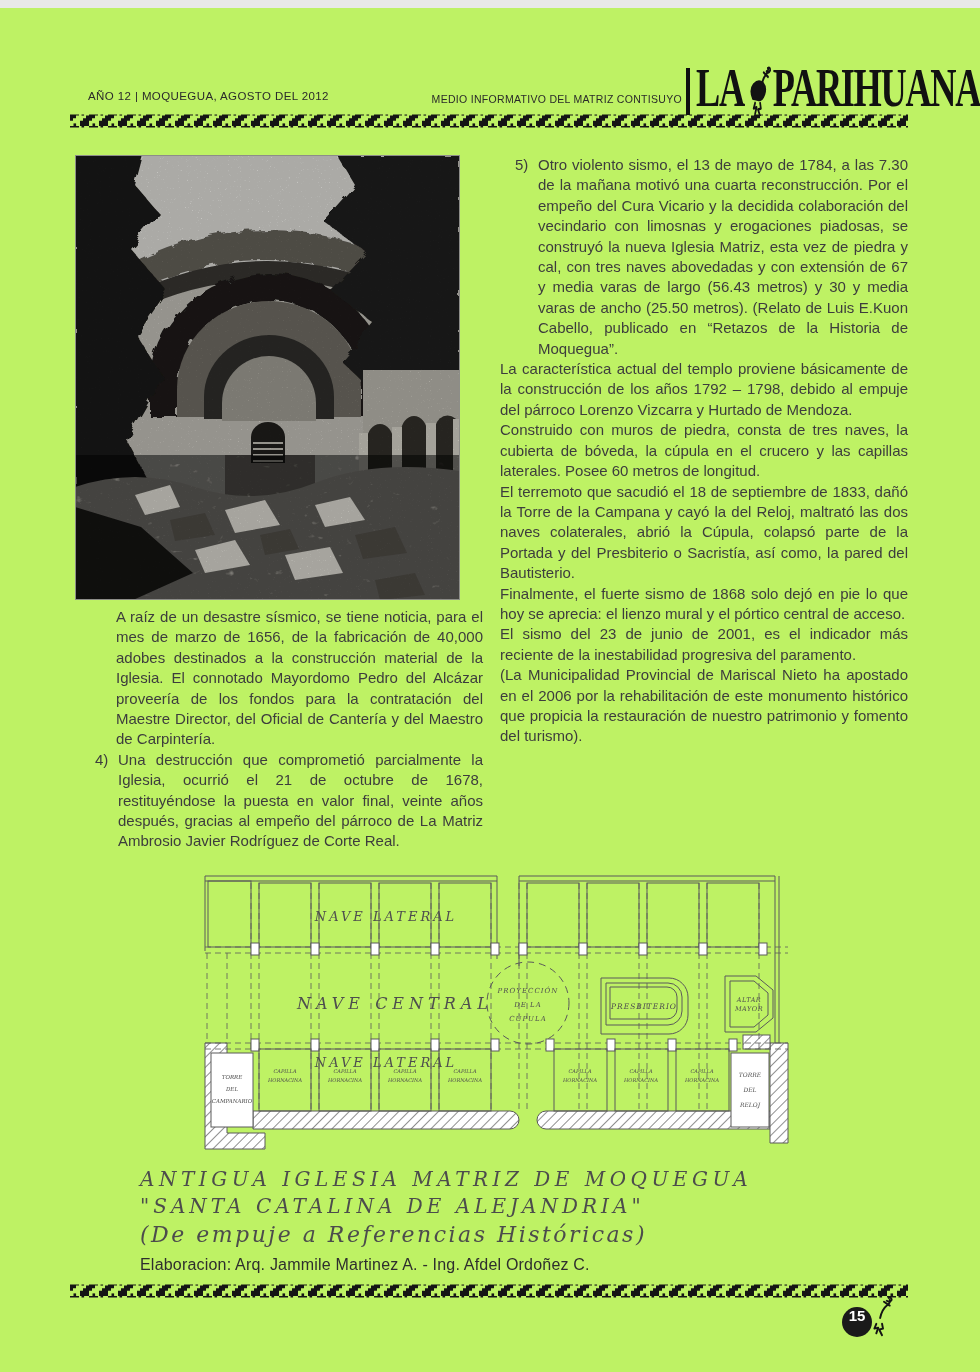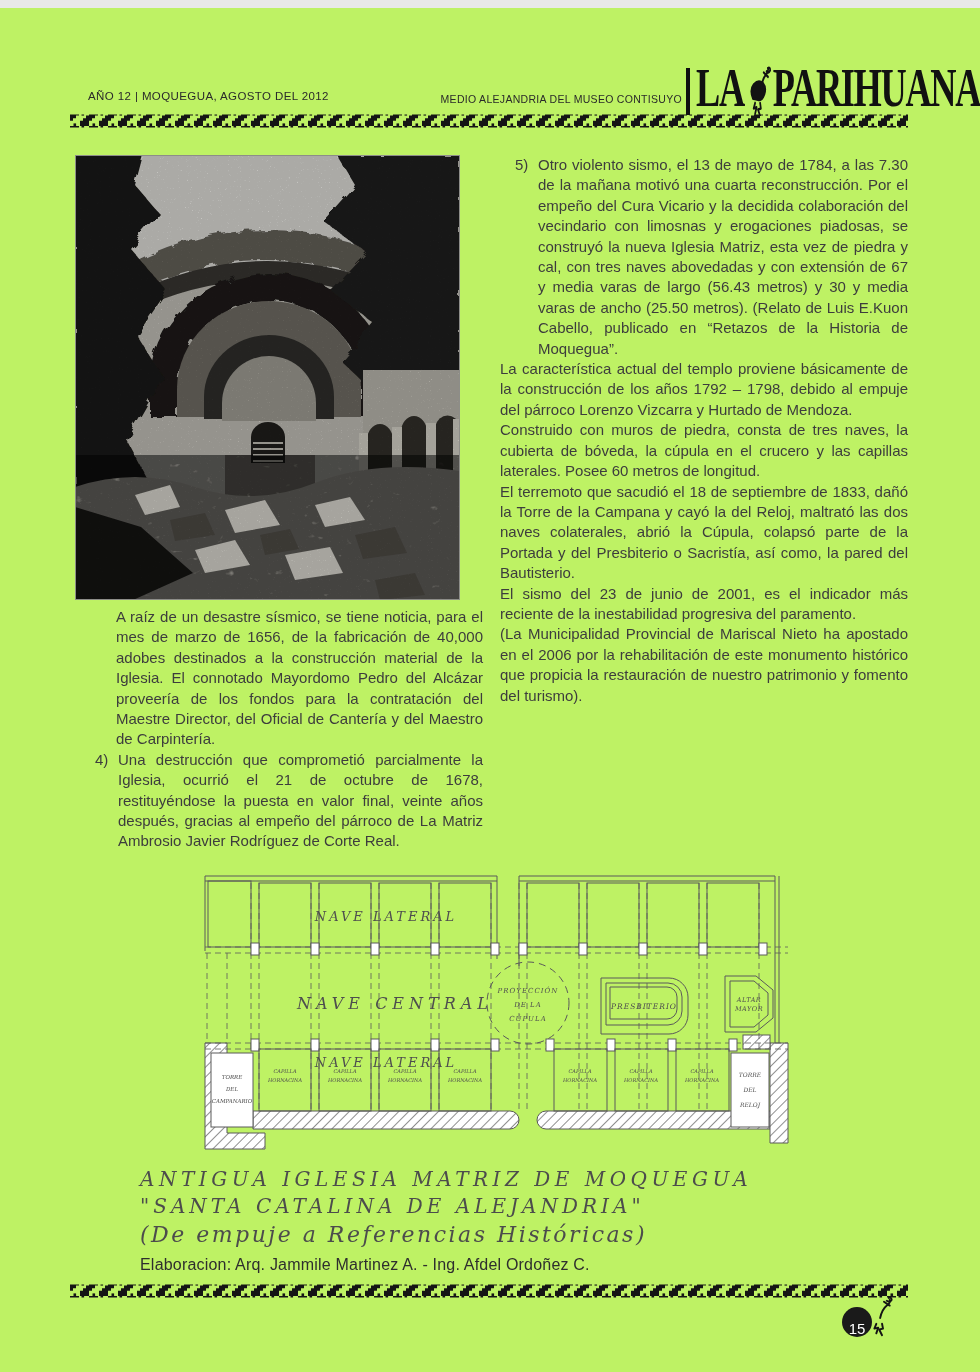--- a/index.html
+++ b/index.html
@@ -33,31 +33,31 @@
   
   .caption{position:absolute;left:140px;top:1158px;width:700px;
            font-family:"DejaVu Serif",serif;font-style:italic;color:#4c4c4c;}
   .caption .c1{font-size:20px;letter-spacing:4.5px;line-height:27px;}
   .caption .c2{font-size:20px;letter-spacing:4px;line-height:27px;}
   .caption .c3{font-size:22px;letter-spacing:2.5px;line-height:29px;}
   .caption .credit{font-family:"Liberation Sans",sans-serif;font-style:normal;font-size:16px;
                    letter-spacing:.2px;color:#2e2e2e;margin-top:7px;}
   
   .page-circle{position:absolute;left:842px;top:1299px;width:30px;height:30px;border-radius:50%;
-               background:#1a1a1a;color:#fff;font-size:15px;font-weight:normal;
-               display:flex;align-items:flex-end;justify-content:center;}
+               background:#1a1a1a;color:#fff;font-size:15px;font-weight:bold;
+               display:flex;align-items:flex-start;justify-content:center;}
   .footer-bird{position:absolute;left:866px;top:1289px;}
 </style>
 </head>
 <body>
 
 <div class="page">
 
   <div class="issue-info">AÑO 12 | MOQUEGUA, AGOSTO DEL 2012</div>
-  <div class="medium-info">MEDIO ALEJANDRIA DEL MUSEO CONTISUYO</div>
+  <div class="medium-info">MEDIO INFORMATIVO DEL MATRIZ CONTISUYO</div>
   <div class="mast-divider"></div>
 
   <div class="masthead">
     <span class="mh-word">LA</span>
     <svg width="40" height="50" viewBox="0 0 34 46">
       <g stroke="#131313" stroke-width="2.4" fill="none" stroke-linecap="round" stroke-linejoin="round">
         <path d="M9,30 q-5,-8 1,-13 q7,-5 13,-1 q5,4 2,10 q-3,6 -9,5 q-5,-1 -7,-1 z" fill="#131313"></path>
         <path d="M21,20 q1,-8 6,-12 q4,-3 3,-6"></path>
         <path d="M30,2 q3,-1 3,2 q-2,3 -5,1"></path>
         <path d="M24,6 l6,4"></path>
@@ -158,20 +158,21 @@
   </div>
 
   <div class="col col-right">
     <div class="num-item">
       <span class="marker">5)</span>
       <p>Otro violento sismo, el 13 de mayo de 1784, a las 7.30 de la mañana motivó una cuarta reconstrucción. Por el empeño del Cura Vicario y la decidida colaboración del vecindario con limosnas y erogaciones piadosas, se construyó la nueva Iglesia Matriz, esta vez de piedra y cal, con tres naves abovedadas y con extensión de 67 y media varas de largo (56.43 metros) y 30 y media varas de ancho (25.50 metros). (Relato de Luis E.Kuon Cabello, publicado en “Retazos de la Historia de Moquegua”.</p>
     </div>
     <p>La característica actual del templo proviene básicamente de la construcción de los años 1792 – 1798, debido al empuje del párroco Lorenzo Vizcarra y Hurtado de Mendoza.</p>
     <p>Construido con muros de piedra, consta de tres naves, la cubierta de bóveda, la cúpula en el crucero y las capillas laterales. Posee 60 metros de longitud.</p>
     <p>El terremoto que sacudió el 18 de septiembre de 1833, dañó la Torre de la Campana y cayó la del Reloj, maltrató las dos naves colaterales, abrió la Cúpula, colapsó parte de la Portada y del Presbiterio o Sacristía, así como, la pared del Bautisterio.</p>
+    <p>Finalmente, el fuerte sismo de 1868 solo dejó en pie lo que hoy se aprecia: el lienzo mural y el pórtico central de acceso.</p>
     <p>El sismo del 23 de junio de 2001, es el indicador más reciente de la inestabilidad progresiva del paramento.</p>
     <p>(La Municipalidad Provincial de Mariscal Nieto ha apostado en el 2006 por la rehabilitación de este monumento histórico que propicia la restauración de nuestro patrimonio y fomento del turismo).</p>
   </div>
 
   <svg class="plan" viewBox="0 0 587 294">
     <defs>
       <pattern id="plan-hatch" width="7" height="7" patternTransform="rotate(45)" patternUnits="userSpaceOnUse">
         <rect width="7" height="7" fill="#ffffff"></rect>
         <line x1="0" y1="0" x2="0" y2="7" stroke="#6a6a6a" stroke-width="1.5"></line>
       </pattern>

